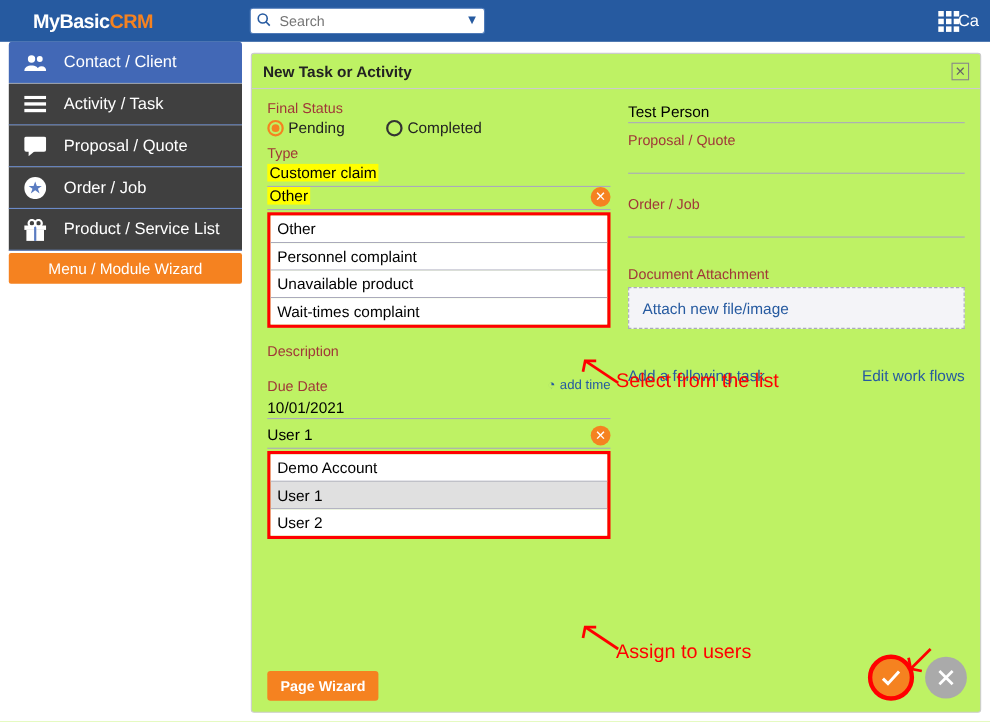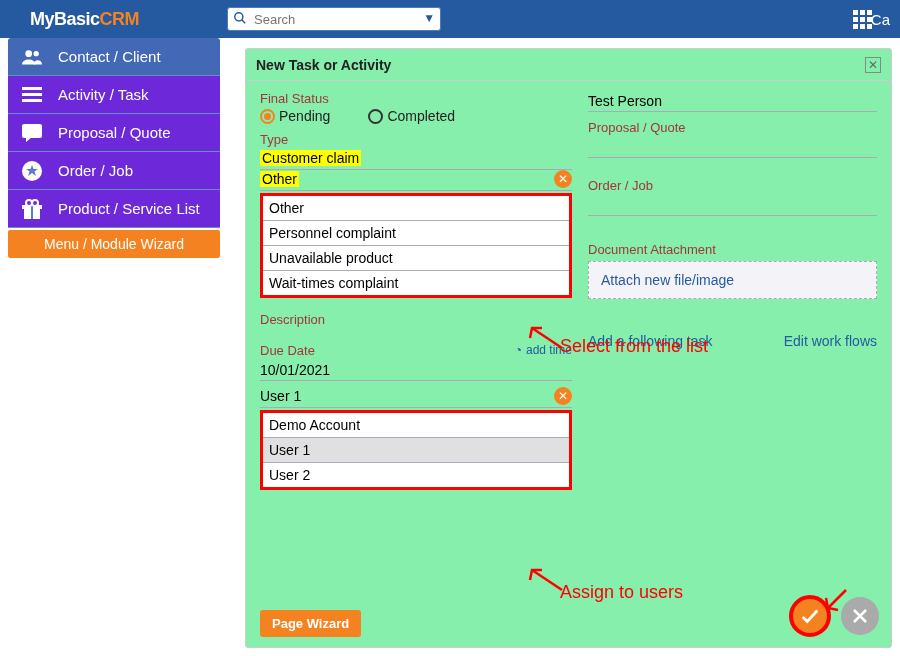--- a/index.html
+++ b/index.html
@@ -14,28 +14,28 @@
   .search-icon { position: absolute; left: 6px; top: 4px; color: #265aa0; font-size: 14px; }
   .search-chevron { position: absolute; right: 6px; top: 4px; color: #265aa0; font-size: 12px; }
   .topright { margin-left: auto; display: flex; align-items: center; gap: 0; }
   .apps-icon { display: inline-block; width: 18px; height: 18px; }
   .grid9 { display: grid; grid-template-columns: repeat(3,5px); grid-template-rows: repeat(3,5px); gap:2px; }
   .grid9 span { background:#fff; width:5px; height:5px; }
   .topright-text { font-size: 15px; }
 
   
   .sidebar { position: absolute; top: 38px; left: 8px; width: 212px; }
-  .menu-item { background: #6d28d9; color: #fff; height: 38px; display: flex; align-items: center; padding-left: 14px; gap: 16px; font-size: 15px; border-bottom: 1px solid #6b8ac8; cursor: pointer; }
+  .menu-item { background: #404040; color: #fff; height: 38px; display: flex; align-items: center; padding-left: 14px; gap: 16px; font-size: 15px; border-bottom: 1px solid #6b8ac8; cursor: pointer; }
   .menu-item:first-child { border-top-left-radius: 3px; border-top-right-radius: 3px; }
   .menu-item.active { background: #4268b6; }
   .menu-icon { width: 20px; height: 20px; display: flex; align-items: center; justify-content: center; }
   .wizard { background: #f58220; color: #fff; height: 28px; display: flex; align-items: center; justify-content: center; font-size: 14px; margin-top: 2px; border-radius: 2px; cursor: pointer; }
 
   
-  .panel { position: absolute; top: 48px; left: 228px; right: 8px; bottom: 8px; border: 1px solid #ccc; border-radius: 3px; background: #86efac; margin-left: 17px; }
+  .panel { position: absolute; top: 48px; left: 228px; right: 8px; bottom: 8px; border: 1px solid #ccc; border-radius: 3px; background: #bef264; }
   .panel-header { height: 32px; border-bottom: 1px solid #ccc; display: flex; align-items: center; padding: 0 10px; }
   .panel-title { font-weight: bold; font-size: 14px; color: #222; }
   .panel-close { margin-left: auto; width: 16px; height: 16px; border: 1px solid #888; display:flex; align-items:center; justify-content:center; font-size: 12px; color: #666; cursor:pointer; }
 
   .panel-body { display:flex; padding: 10px 14px; position: relative; height: calc(100% - 32px); }
   .col-left { width: 312px; }
   .col-right { margin-left: 16px; flex: 1; }
 
   .label-red { color: #a03838; font-size: 13px; margin-bottom: 2px; margin-top: 8px; }
   .radio-row { display: flex; gap: 38px; align-items: center; margin-bottom: 4px; }

